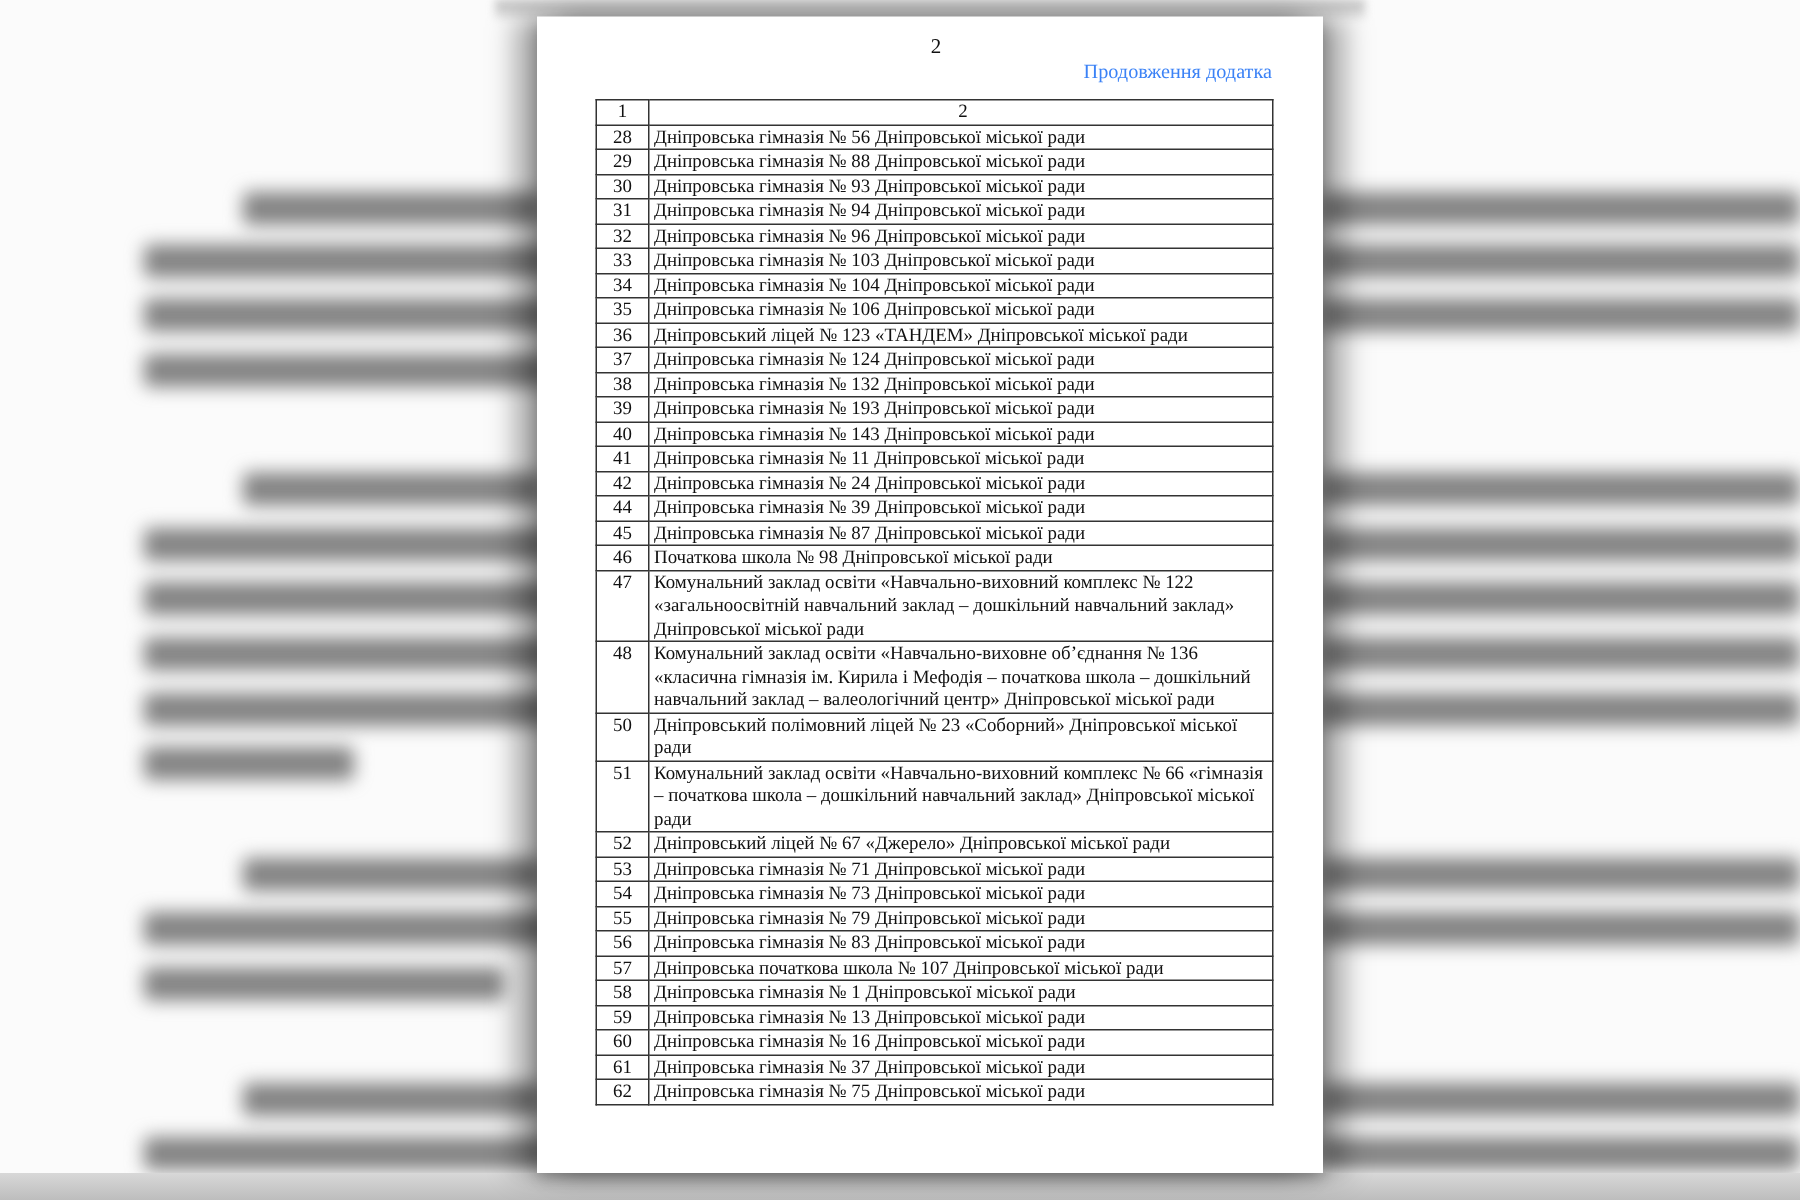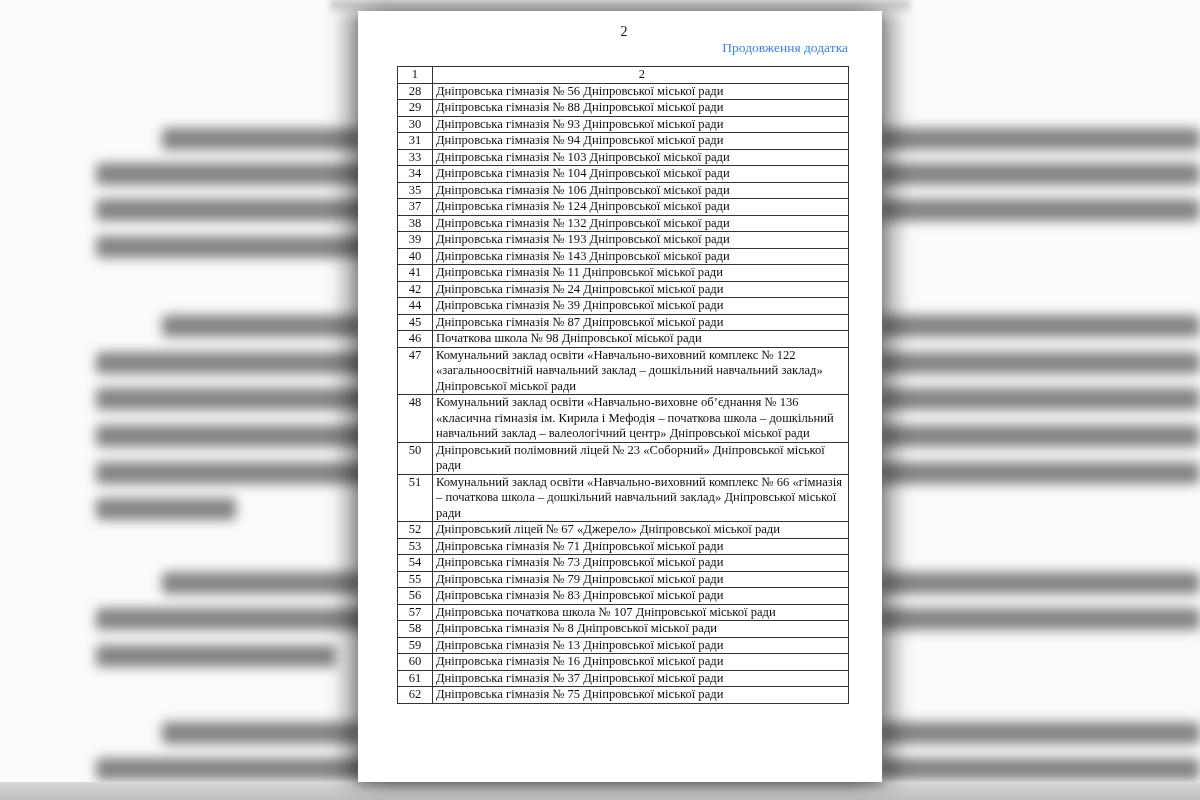--- a/index.html
+++ b/index.html
@@ -162,32 +162,40 @@
           </tr>
           <tr>
             <td class="num">30</td>
             <td class="name">Дніпровська гімназія № 93 Дніпровської міської ради</td>
           </tr>
           <tr>
             <td class="num">31</td>
             <td class="name">Дніпровська гімназія № 94 Дніпровської міської ради</td>
           </tr>
           <tr>
+            <td class="num">32</td>
+            <td class="name">Дніпровська гімназія № 96 Дніпровської міської ради</td>
+          </tr>
+          <tr>
             <td class="num">33</td>
             <td class="name">Дніпровська гімназія № 103 Дніпровської міської ради</td>
           </tr>
           <tr>
             <td class="num">34</td>
             <td class="name">Дніпровська гімназія № 104 Дніпровської міської ради</td>
           </tr>
           <tr>
             <td class="num">35</td>
             <td class="name">Дніпровська гімназія № 106 Дніпровської міської ради</td>
           </tr>
           <tr>
+            <td class="num">36</td>
+            <td class="name">Дніпровський ліцей № 123 «ТАНДЕМ» Дніпровської міської ради</td>
+          </tr>
+          <tr>
             <td class="num">37</td>
             <td class="name">Дніпровська гімназія  № 124 Дніпровської міської ради</td>
           </tr>
           <tr>
             <td class="num">38</td>
             <td class="name">Дніпровська гімназія № 132 Дніпровської міської ради</td>
           </tr>
           <tr>
             <td class="num">39</td>
             <td class="name">Дніпровська гімназія № 193 Дніпровської міської ради</td>
@@ -251,21 +259,21 @@
           <tr>
             <td class="num">56</td>
             <td class="name">Дніпровська гімназія № 83 Дніпровської міської ради</td>
           </tr>
           <tr>
             <td class="num">57</td>
             <td class="name">Дніпровська початкова школа № 107 Дніпровської міської ради</td>
           </tr>
           <tr>
             <td class="num">58</td>
-            <td class="name">Дніпровська гімназія № 8 Дніпровської міської ради</td>
+            <td class="name">Дніпровська гімназія № 1 Дніпровської міської ради</td>
           </tr>
           <tr>
             <td class="num">59</td>
             <td class="name">Дніпровська гімназія № 13 Дніпровської міської ради</td>
           </tr>
           <tr>
             <td class="num">60</td>
             <td class="name">Дніпровська гімназія № 16 Дніпровської міської ради</td>
           </tr>
           <tr>

